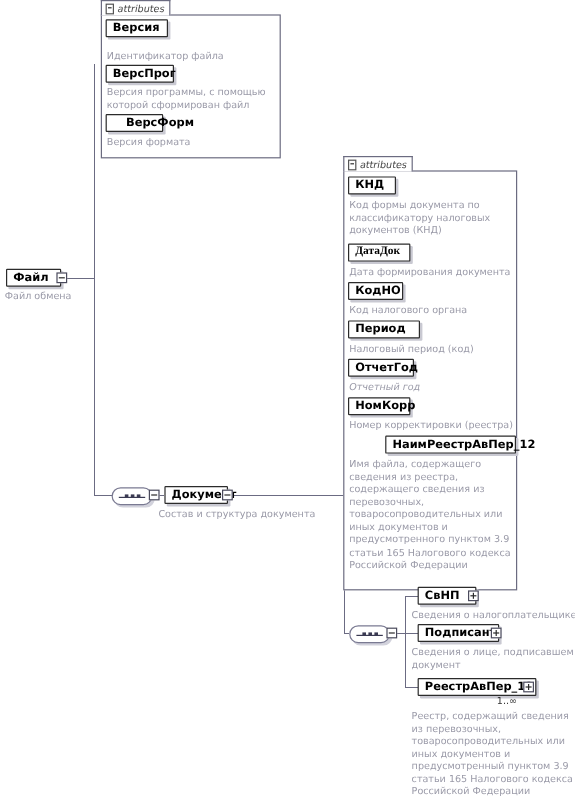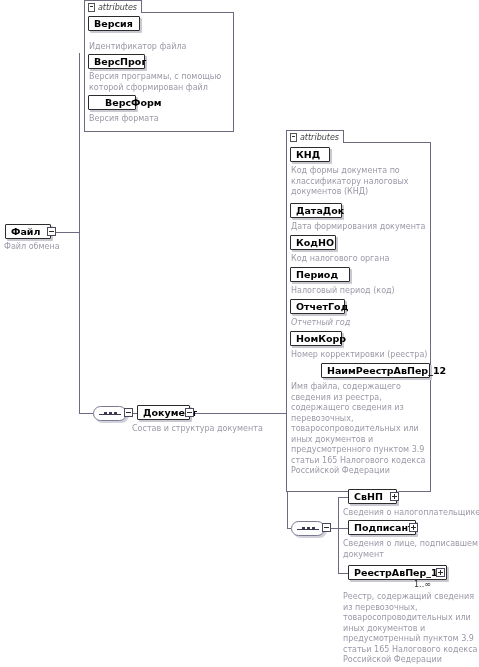--- a/index.html
+++ b/index.html
@@ -164,21 +164,21 @@
     <div class="attr-body" style="top:12px;width:145px;height:350px;"></div>
   </div>
 
   <div class="nodebox shadow" style="left:290px;top:147px;width:40px;">
     <span>КНД</span>
   </div>
   <div class="desc" style="left:291px;top:166px;width:140px;">Код формы документа по
 классификатору налоговых
 документов (КНД)</div>
 
-  <div class="nodebox shadow" style="left:290px;top:203px;width:52px;">
+  <div class="nodebox shadow" style="left:290px;top:203px;width:52px;font-family:Liberation Serif, serif;">
     <span>ДатаДок</span>
   </div>
   <div class="desc" style="left:291px;top:222px;width:145px;">Дата формирования документа</div>
 
   <div class="nodebox shadow" style="left:290px;top:235px;width:46px;">
     <span>КодНО</span>
   </div>
   <div class="desc" style="left:291px;top:254px;width:145px;">Код налогового органа</div>
 
   <div class="nodebox shadow" style="left:290px;top:267px;width:60px;">

